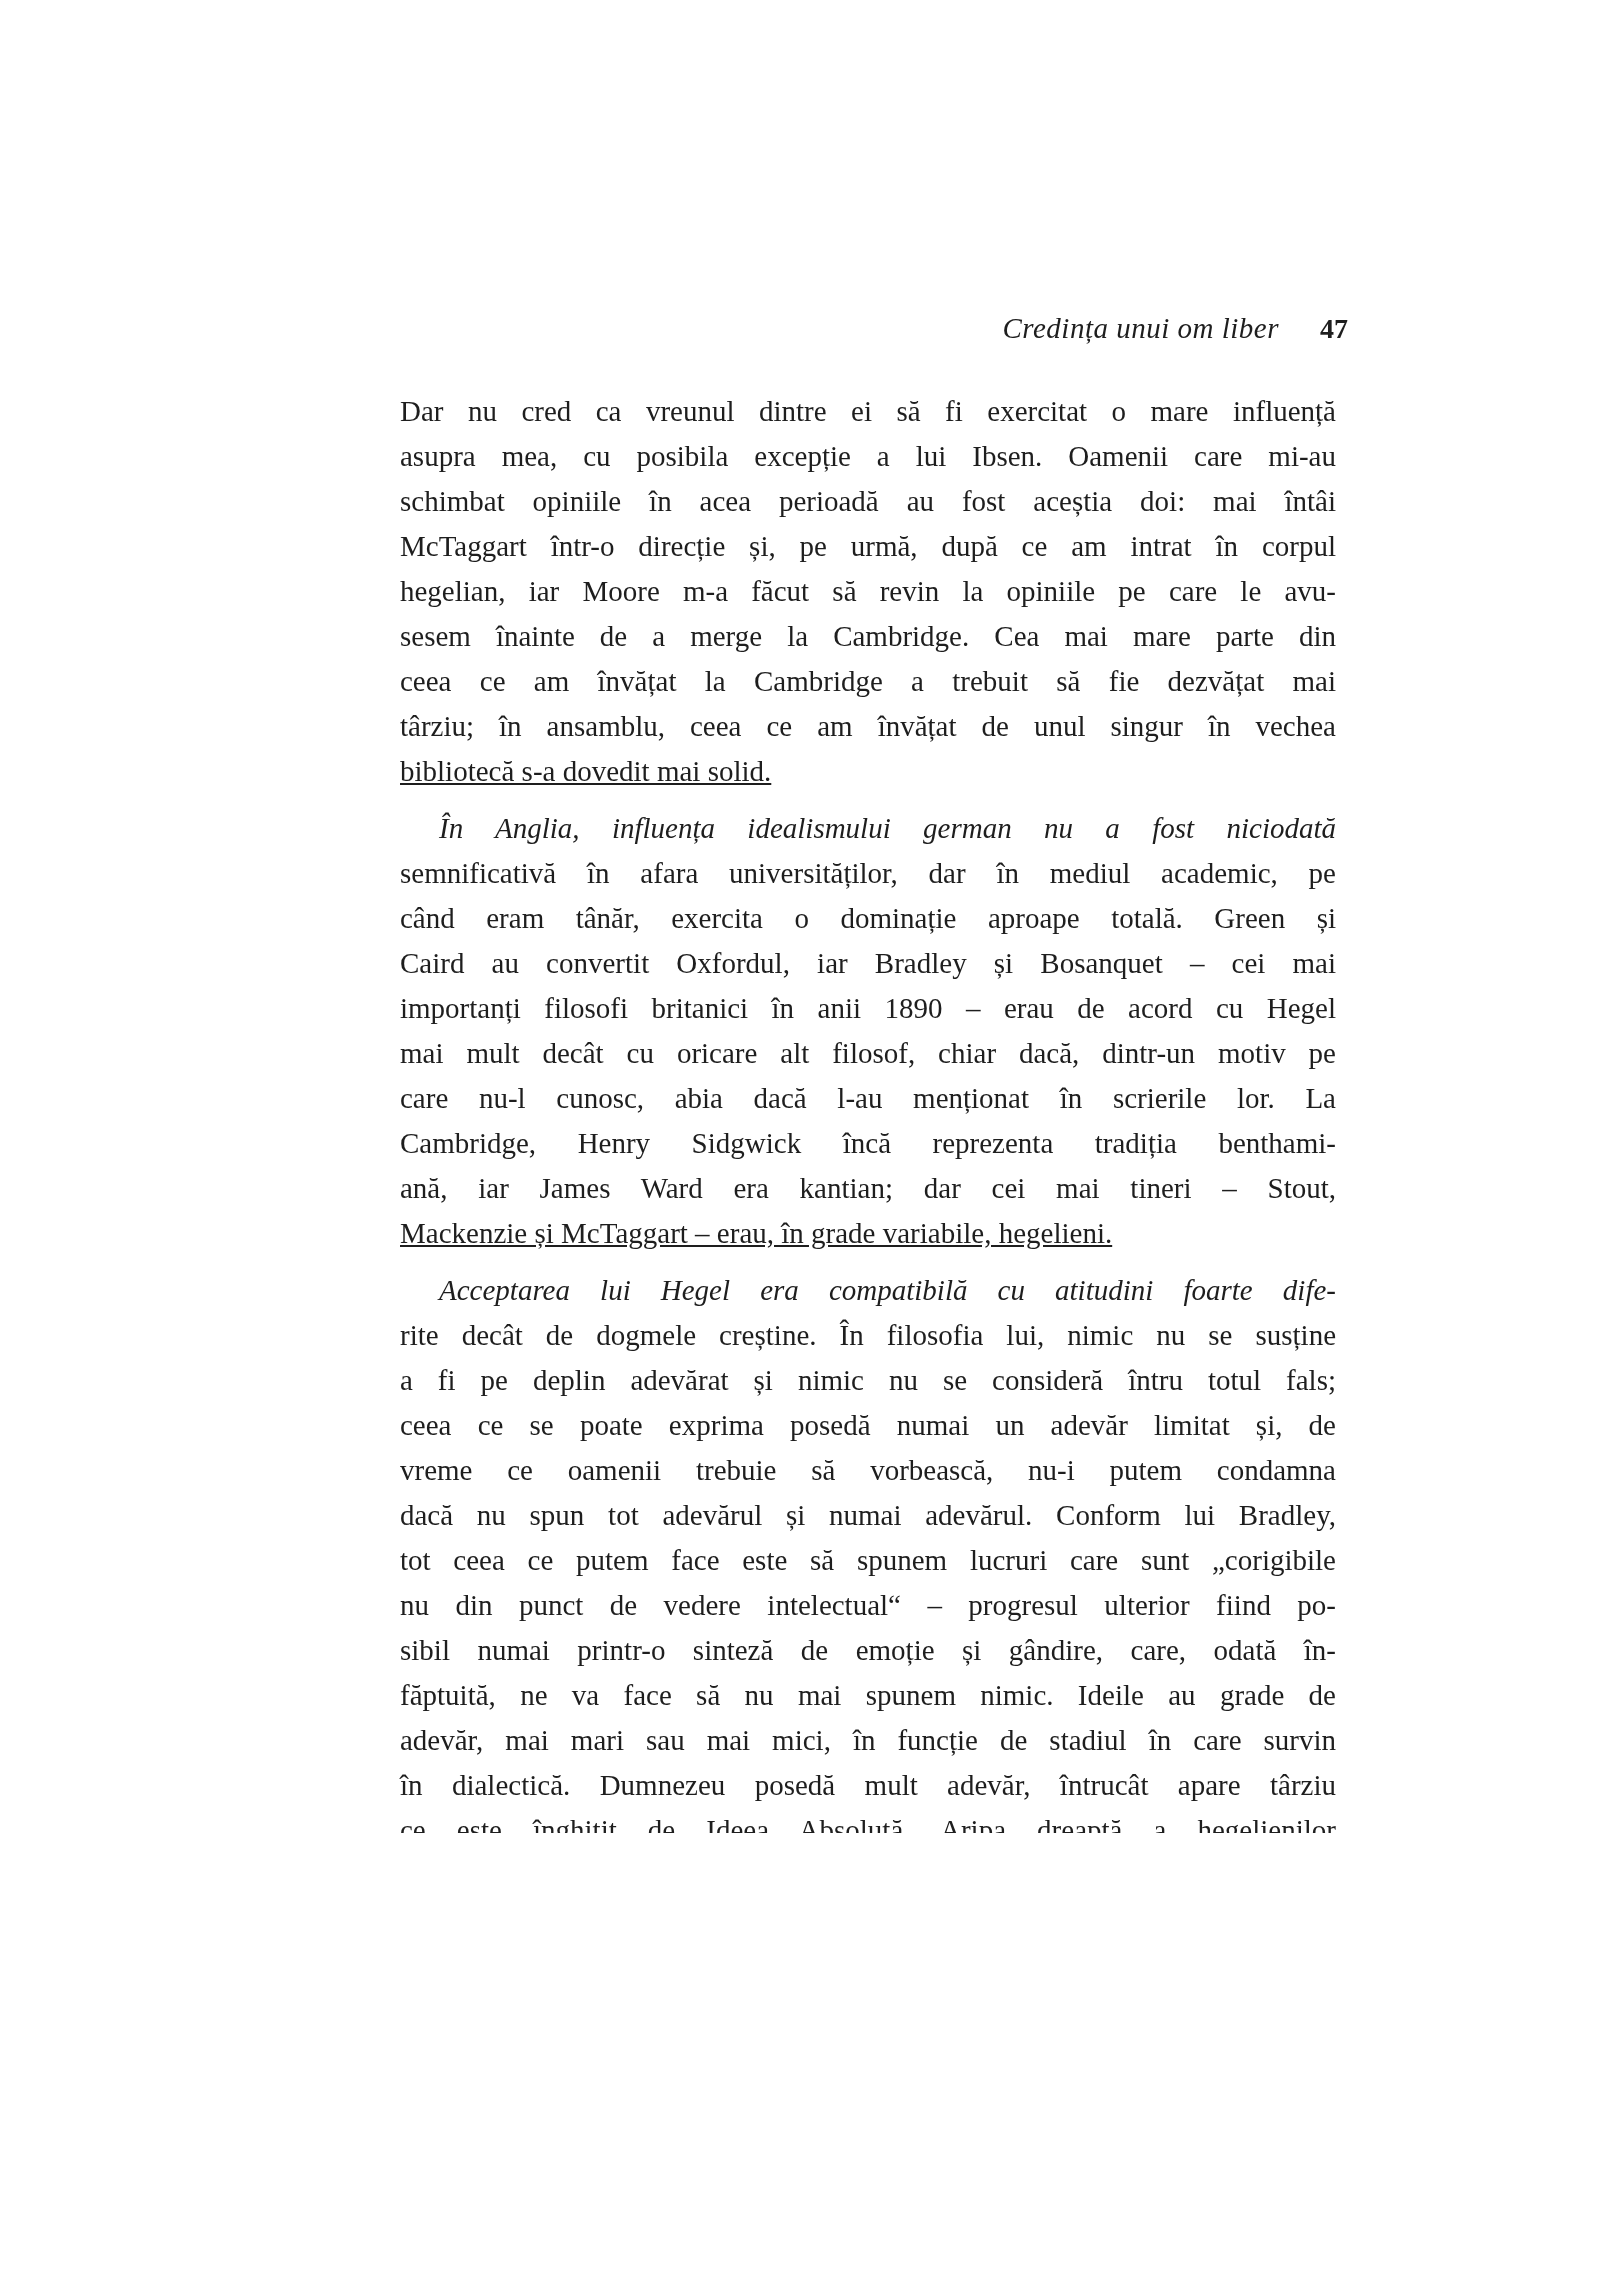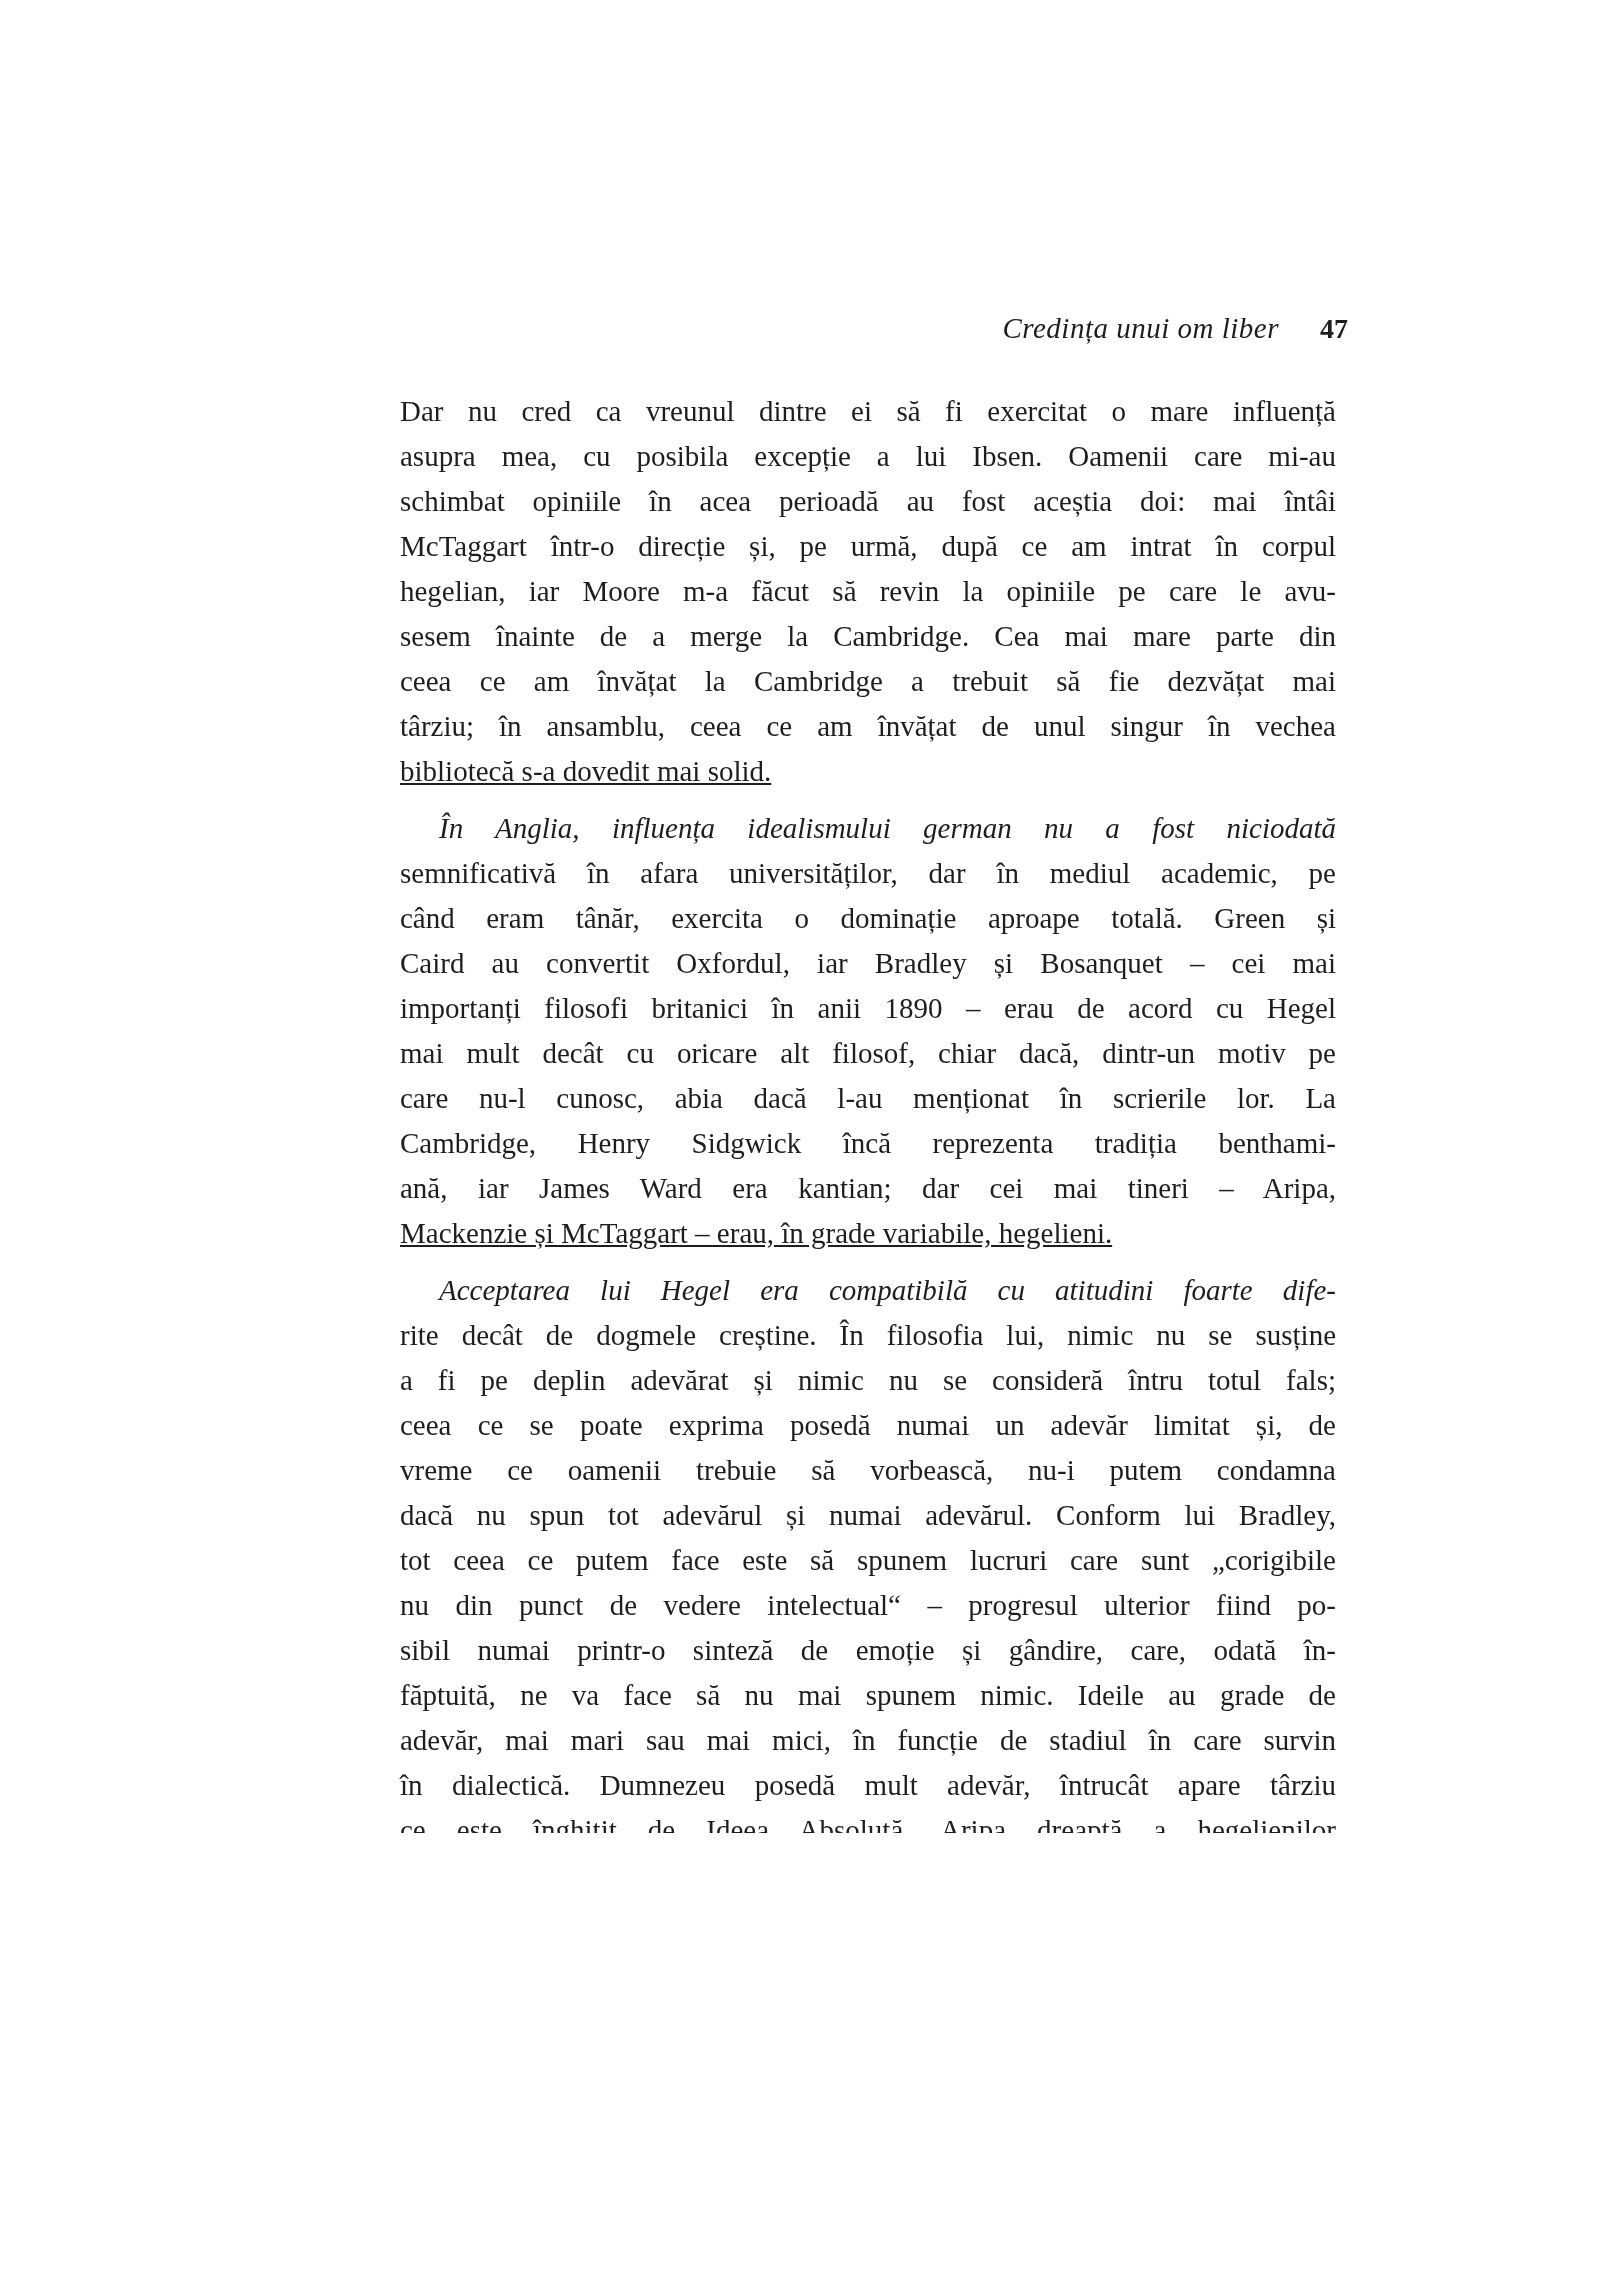--- a/index.html
+++ b/index.html
@@ -90,21 +90,21 @@
       </div>
       <div class="paragraph">
         <div class="line indent">În Anglia, influența idealismului german nu a fost niciodată</div>
         <div class="line">semnificativă în afara universităților, dar în mediul academic, pe</div>
         <div class="line">când eram tânăr, exercita o dominație aproape totală. Green și</div>
         <div class="line">Caird au convertit Oxfordul, iar Bradley și Bosanquet – cei mai</div>
         <div class="line">importanți filosofi britanici în anii 1890 – erau de acord cu Hegel</div>
         <div class="line">mai mult decât cu oricare alt filosof, chiar dacă, dintr-un motiv pe</div>
         <div class="line">care nu-l cunosc, abia dacă l-au menționat în scrierile lor. La</div>
         <div class="line">Cambridge, Henry Sidgwick încă reprezenta tradiția benthami-</div>
-        <div class="line">ană, iar James Ward era kantian; dar cei mai tineri – Aripa,</div>
+        <div class="line">ană, iar James Ward era kantian; dar cei mai tineri – Stout,</div>
         <div class="line last">Mackenzie și McTaggart – erau, în grade variabile, hegelieni.</div>
       </div>
       <div class="paragraph">
         <div class="line indent">Acceptarea lui Hegel era compatibilă cu atitudini foarte dife-</div>
         <div class="line">rite decât de dogmele creștine. În filosofia lui, nimic nu se susține</div>
         <div class="line">a fi pe deplin adevărat și nimic nu se consideră întru totul fals;</div>
         <div class="line">ceea ce se poate exprima posedă numai un adevăr limitat și, de</div>
         <div class="line">vreme ce oamenii trebuie să vorbească, nu-i putem condamna</div>
         <div class="line">dacă nu spun tot adevărul și numai adevărul. Conform lui Bradley,</div>
         <div class="line">tot ceea ce putem face este să spunem lucruri care sunt „corigibile</div>

